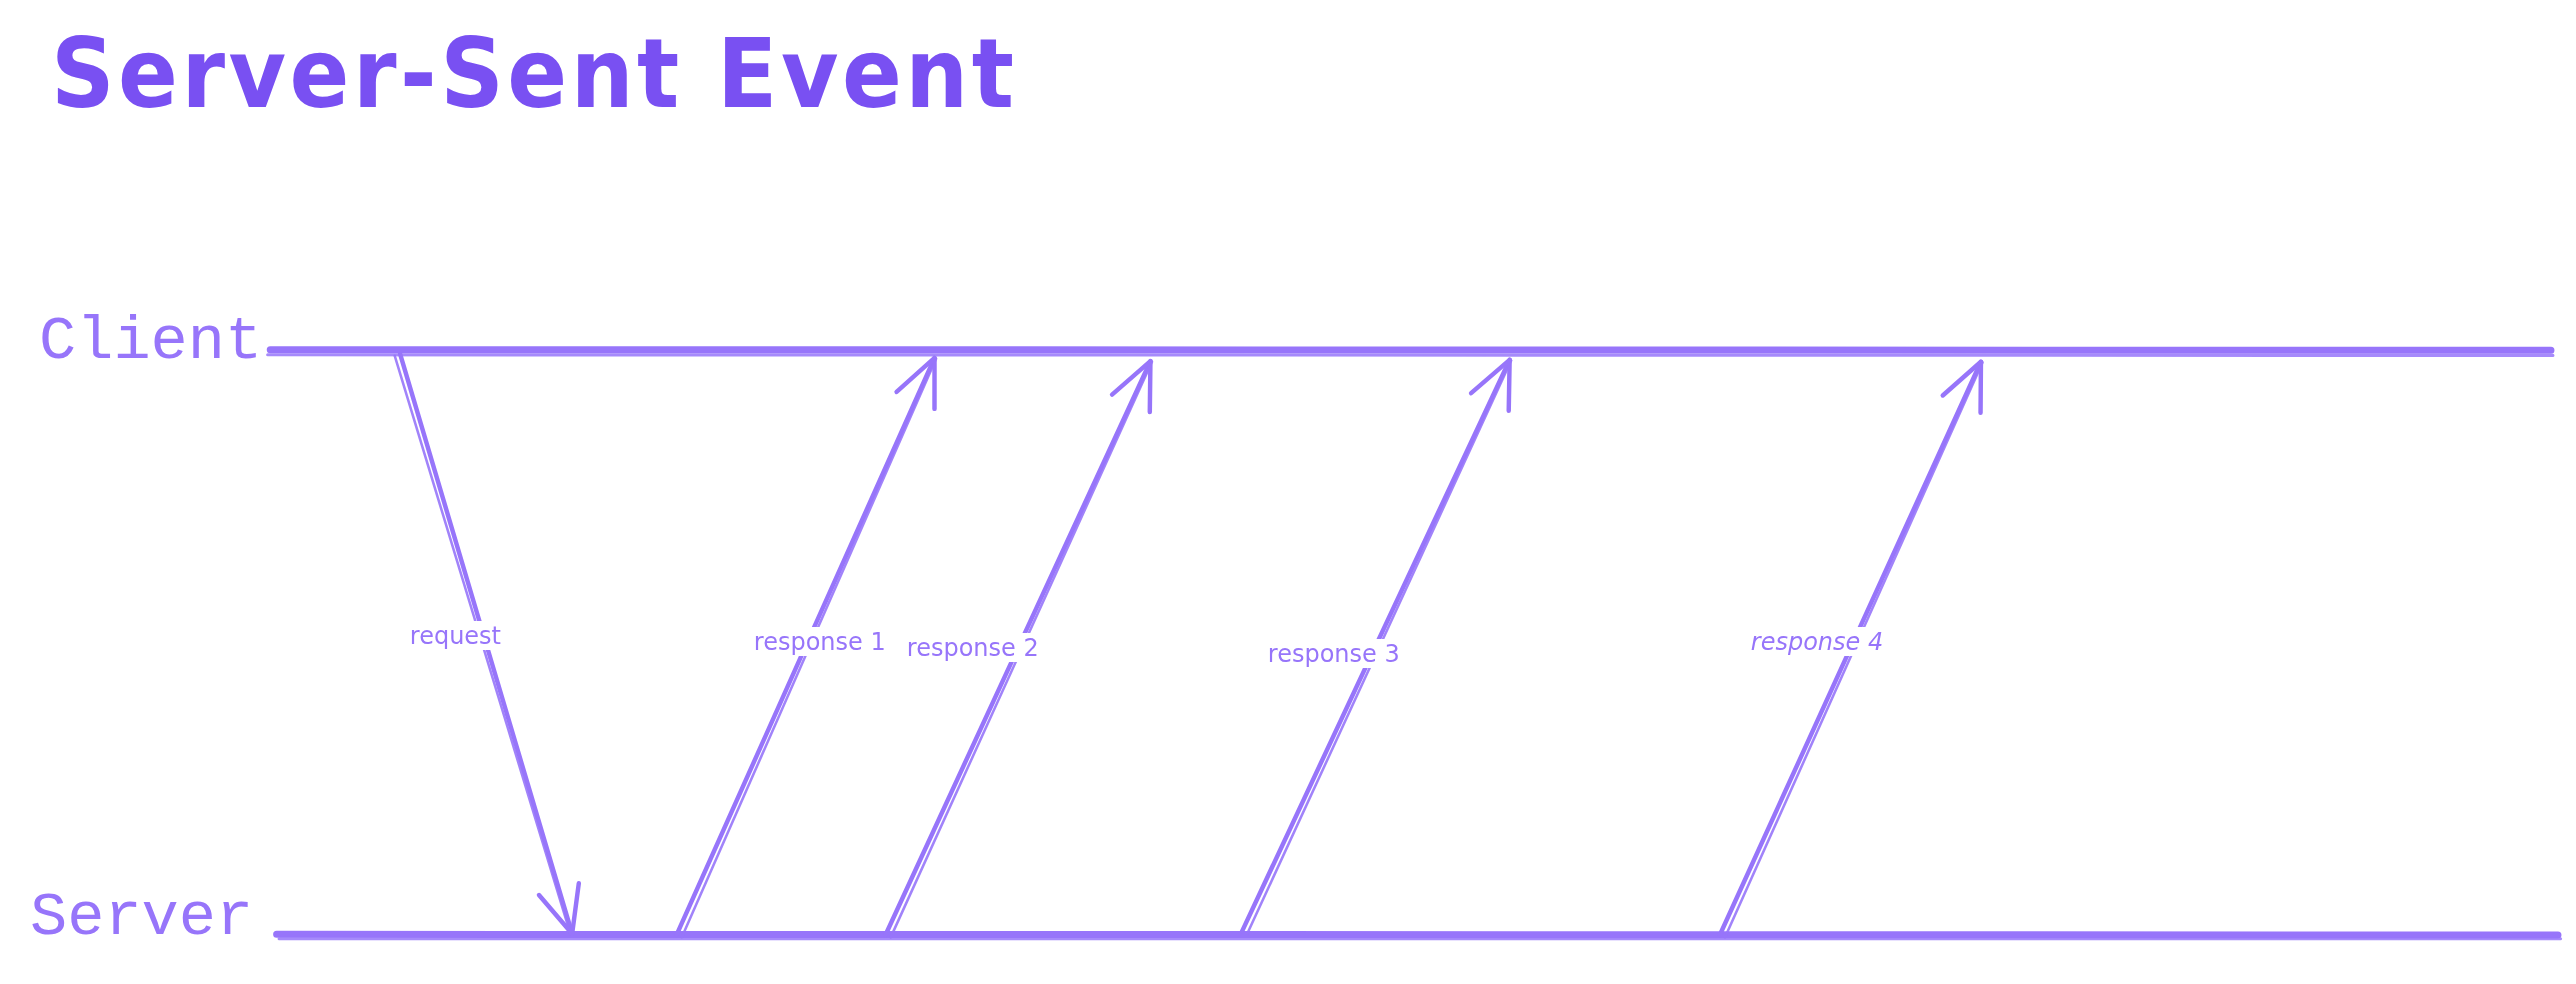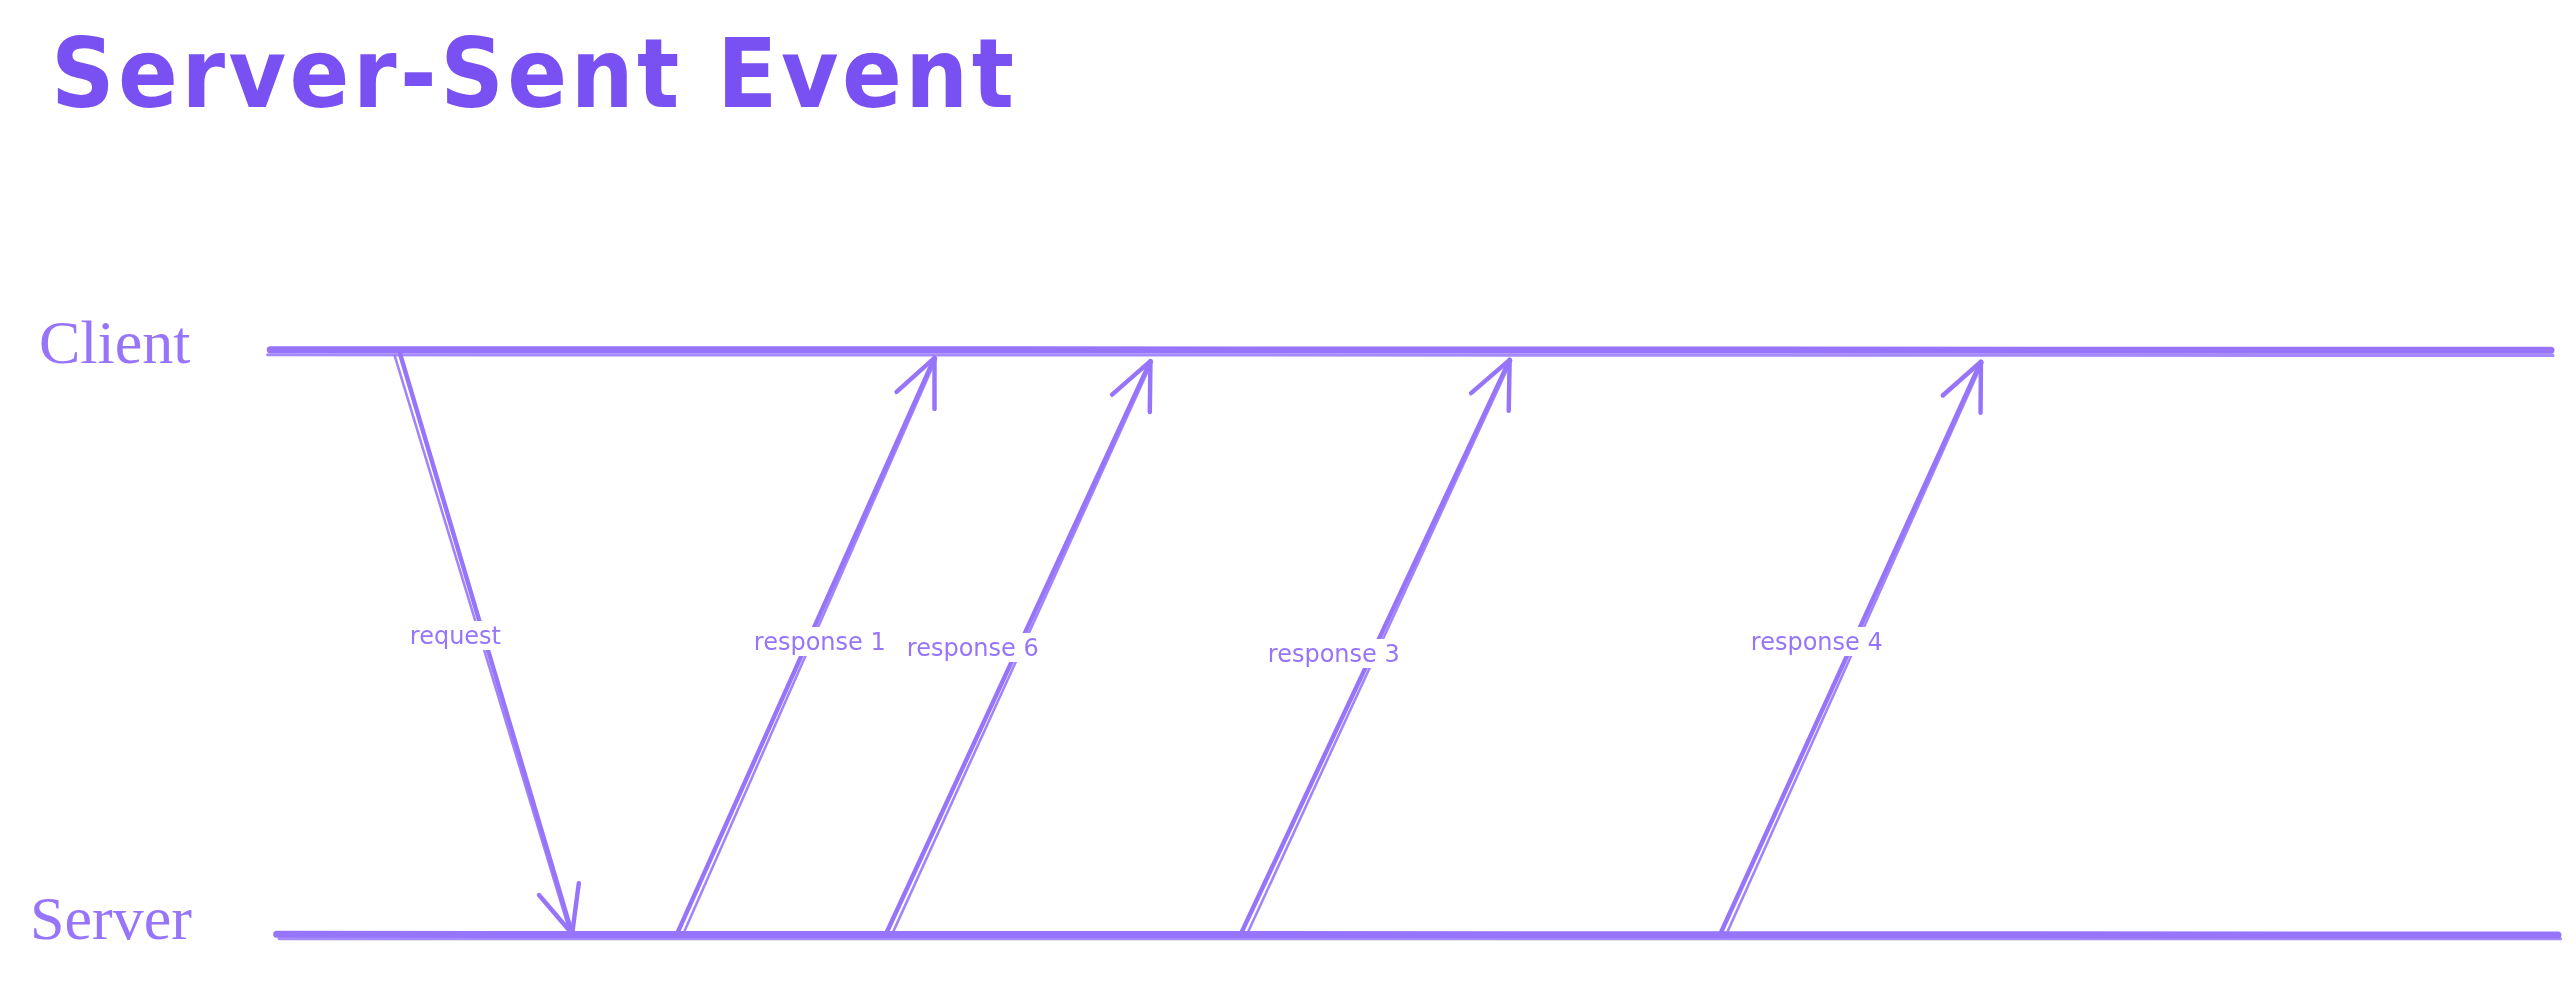--- a/index.html
+++ b/index.html
@@ -6,21 +6,21 @@
   body { width: 2576px; height: 984px; position: relative; overflow: hidden; }
   .title {
     position: absolute; left: 51px; top: 25.5px;
     font-family: "DejaVu Sans", sans-serif;
     font-size: 96px; font-weight: bold; color: #7950f2;
     letter-spacing: 3.8px; line-height: 1; white-space: nowrap;
     transform: scaleX(0.92); transform-origin: left top;
   }
   .actor {
     position: absolute;
-    font-family: Liberation Serif, serif;
+    font-family: Liberation Mono, monospace;
     font-size: 62px; color: #9775fa; line-height: 1; white-space: nowrap;
   }
   .actor.client { left: 39px; top: 311px; }
   .actor.server { left: 30px; top: 887px; }
   .msg-label {
     position: absolute;
     font-family: "DejaVu Sans", sans-serif;
     font-size: 24px; color: #9775fa; line-height: 1; white-space: nowrap;
     background: #ffffff; padding: 2.5px 3.8px;
   }
@@ -74,17 +74,17 @@
         <line x1="2700" y1="1468" x2="3110" y2="568" class="arrow"></line>
         <line x1="2708.190178921974" y1="1471.7310815088993" x2="3112.4570536765923" y2="569.1193244526698" class="arrow-thin"></line>
         <path d="M 3109.4028605038525 647.997771371596 L 3110 568 L 3050.031641519619 620.9508827232231" class="arrow"></path>
       </g>
     </g>
 </svg>
 
 <div id="labels-layer">
     <div class="msg-label" style="left: 406px; top: 621px;">request</div>
     <div class="msg-label" style="left: 706px; top: 627px; margin-left: 44px;">response 1</div>
-    <div class="msg-label" style="left: 903px; top: 633px;">response 6</div>
+    <div class="msg-label" style="left: 903px; top: 633px;">response 2</div>
     <div class="msg-label" style="left: 1264px; top: 639px;">response 3</div>
-    <div class="msg-label" style="left: 1747px; top: 627px;">response 4</div>
+    <div class="msg-label" style="left: 1747px; top: 627px; font-style: italic;">response 4</div>
   </div>
 
 
 </body></html>

